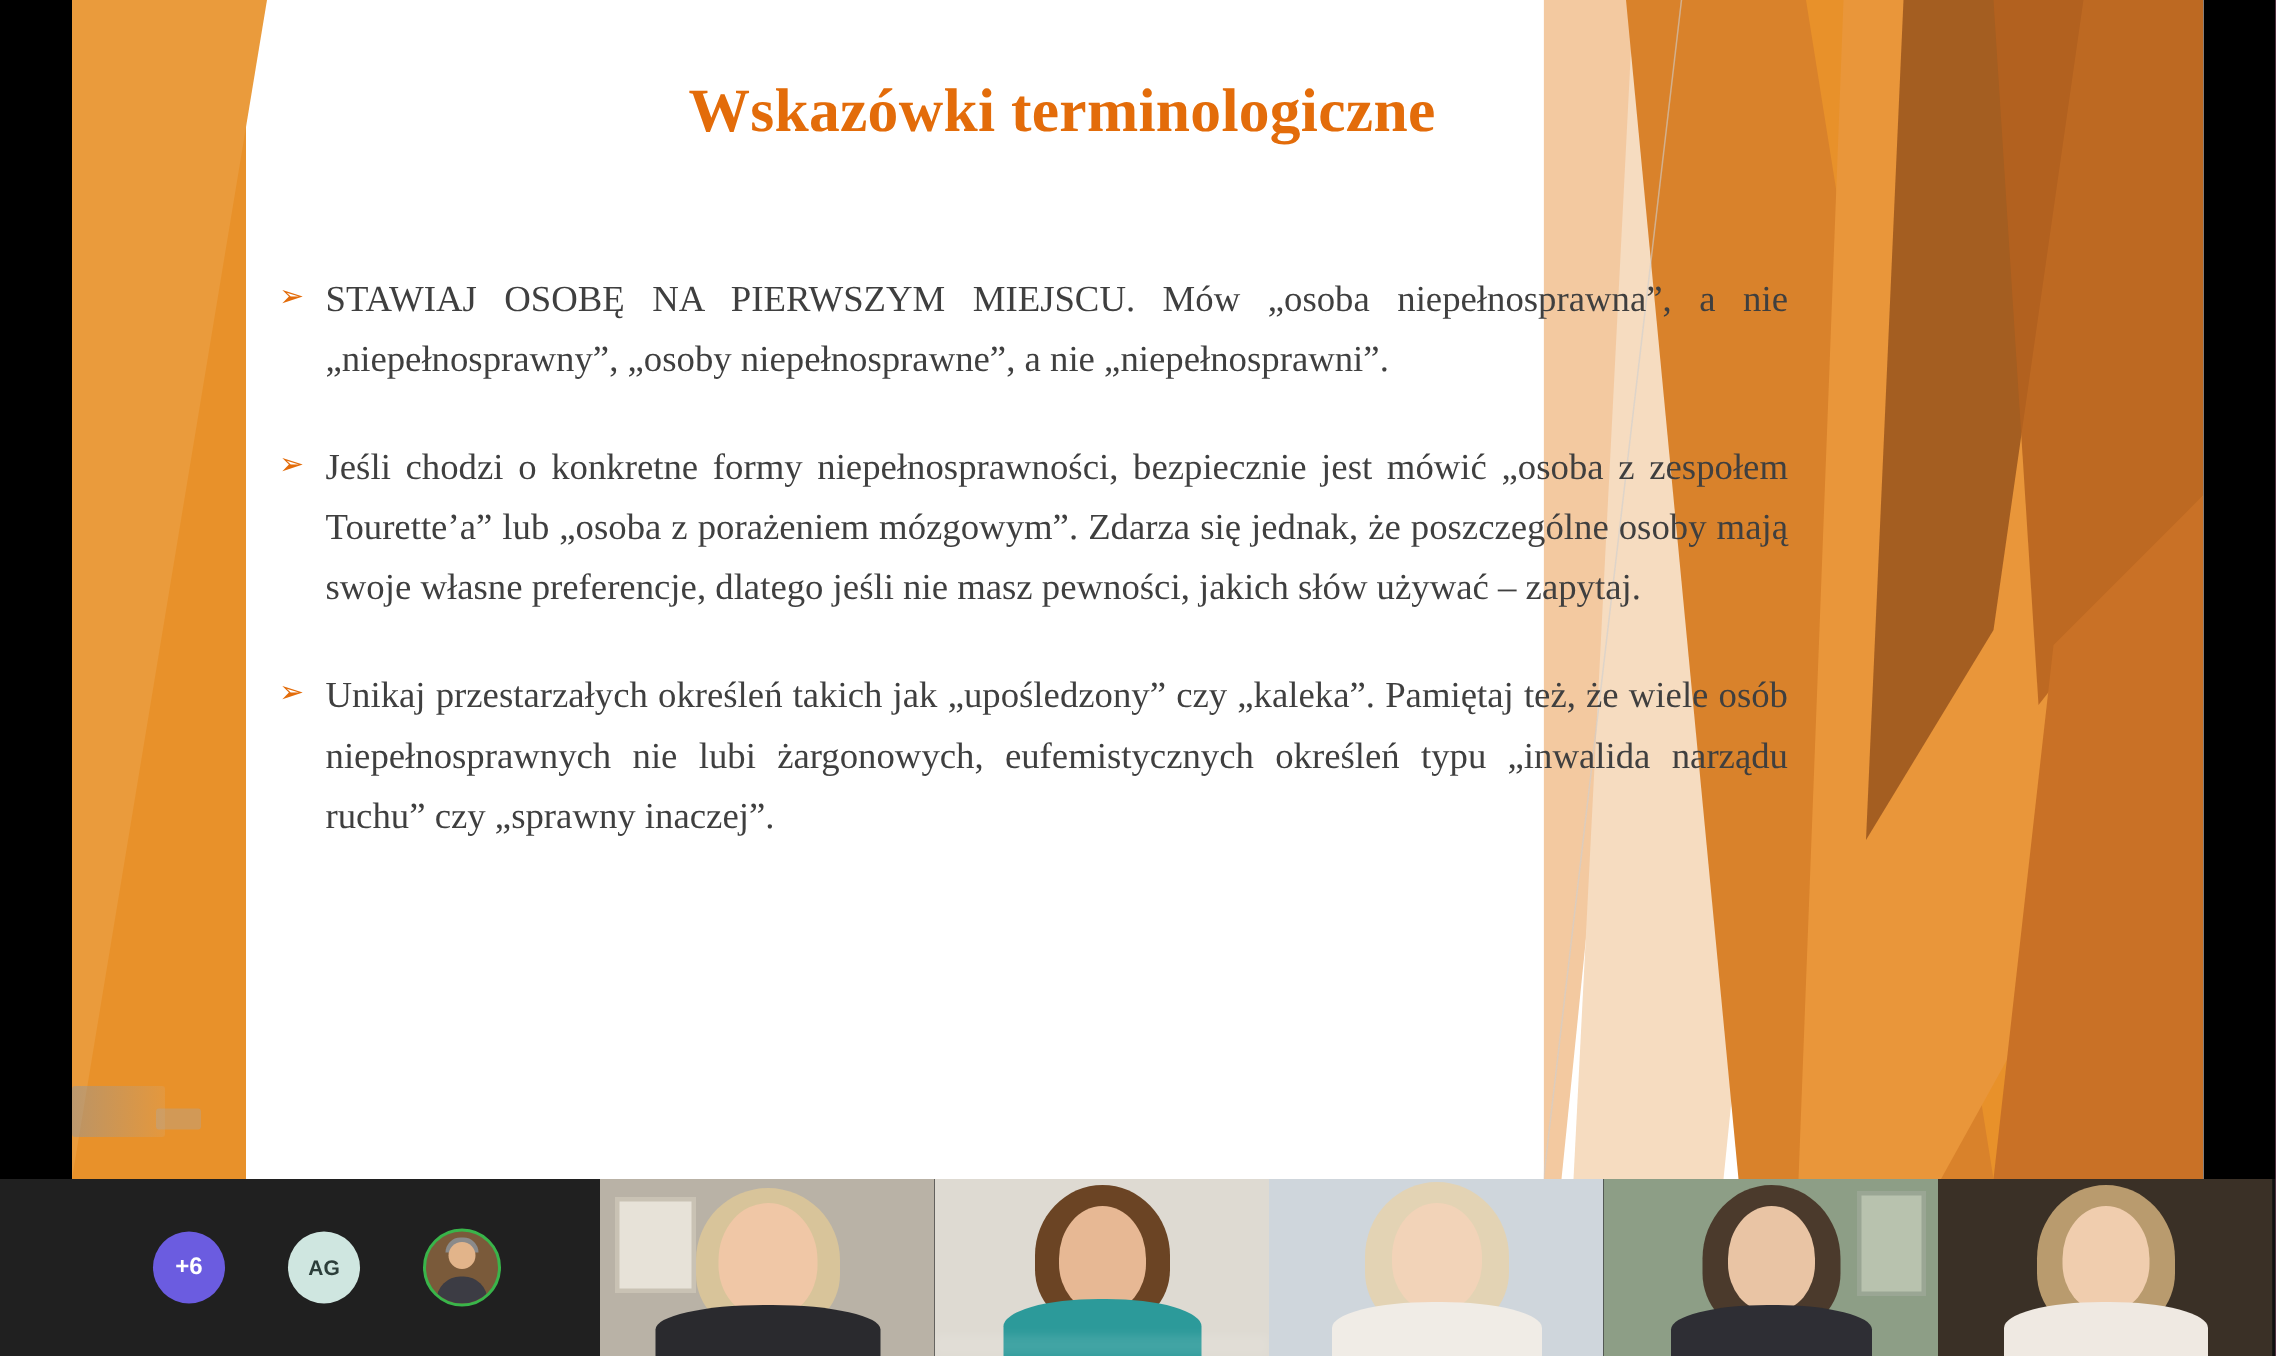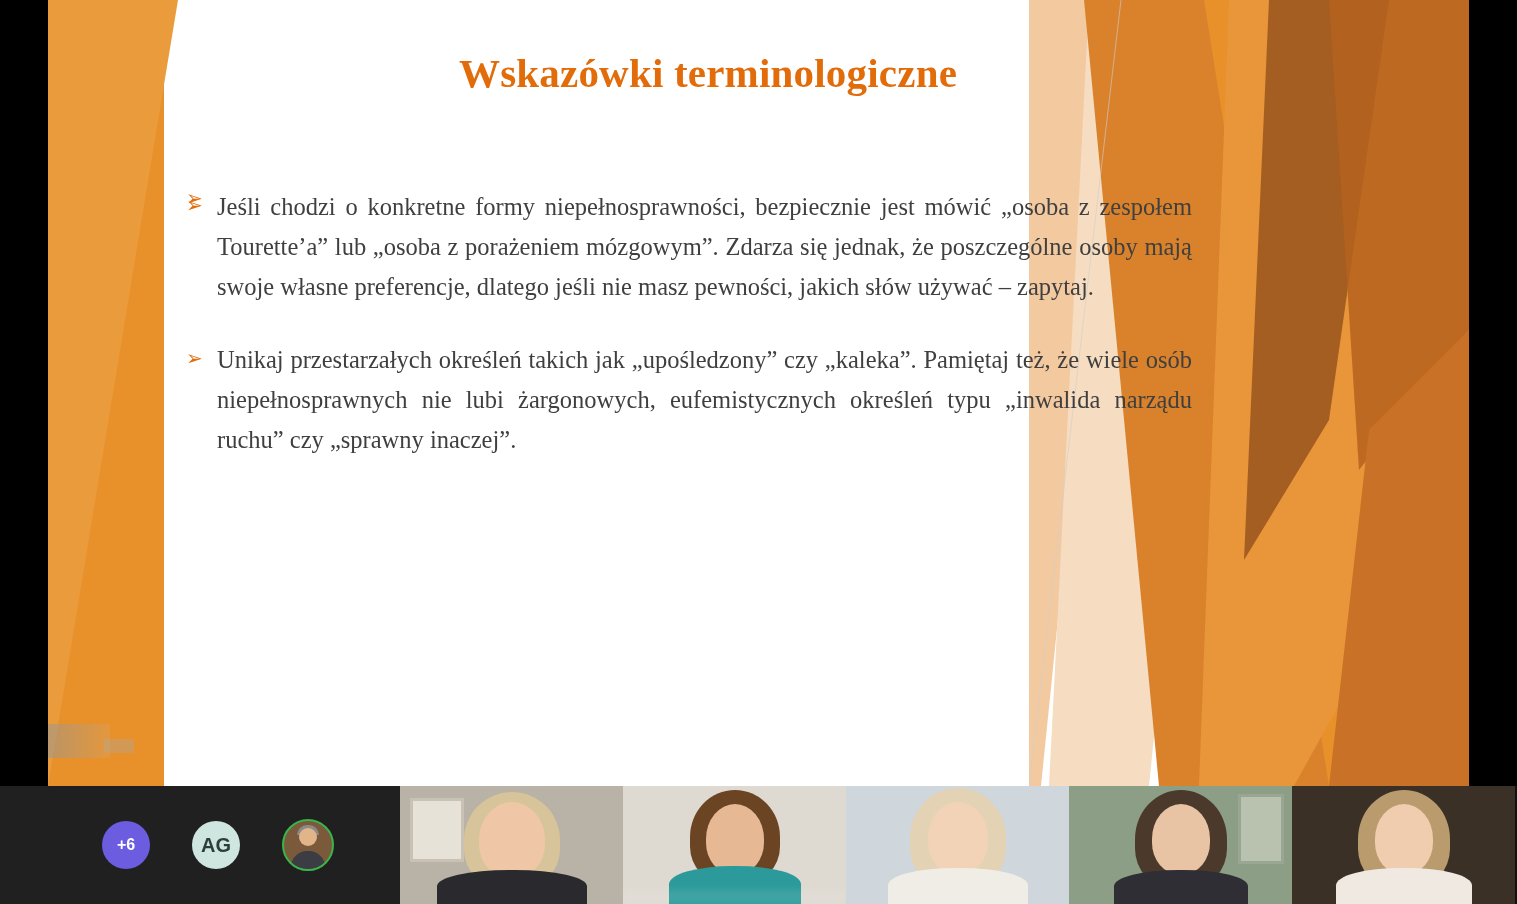--- a/index.html
+++ b/index.html
@@ -162,21 +162,21 @@
     box-sizing: border-box;
   }
 
   .avatar {
     width: 48px;
     height: 48px;
     border-radius: 50%;
     display: flex;
     align-items: center;
     justify-content: center;
-    font-size: 20px;
+    font-size: 14px;
     font-weight: bold;
     color: #ffffff;
     flex: 0 0 auto;
   }
   .avatar.count { background: #6b5ce0; font-size: 16px; }
   .avatar.initials { background: #cfe6e0; color: #2c3e3a; }
   .avatar.photo {
     background: #7a5a3a;
     border: 2px solid #39b54a;
     position: relative;
@@ -273,20 +273,21 @@
           <polygon points="0,720 160,560 440,786 0,786" fill="#e8912a" opacity="0.0"></polygon>
           <line x1="92" y1="0" x2="0" y2="786" stroke="#cfcfcf" stroke-width="1" opacity="0.6"></line>
         </svg>
       </div>
 
       <h1 class="slide-title">Wskazówki terminologiczne</h1>
 
       <div class="bullets">
         <p class="bullet">
           <span class="marker">➢</span>
+          <span>STAWIAJ OSOBĘ NA PIERWSZYM MIEJSCU. Mów „osoba niepełnosprawna”, a nie „niepełnosprawny”, „osoby niepełnosprawne”, a nie „niepełnosprawni”.</span>
         </p>
         <p class="bullet">
           <span class="marker">➢</span>
           <span> Jeśli chodzi o konkretne formy niepełnosprawności, bezpiecznie jest mówić „osoba z zespołem Tourette’a” lub „osoba z porażeniem mózgowym”. Zdarza się jednak, że poszczególne osoby mają swoje własne preferencje, dlatego jeśli nie masz pewności, jakich słów używać – zapytaj.</span>
         </p>
         <p class="bullet">
           <span class="marker">➢</span>
           <span>Unikaj przestarzałych określeń takich jak „upośledzony” czy „kaleka”. Pamiętaj też, że wiele osób niepełnosprawnych nie lubi żargonowych, eufemistycznych określeń typu „inwalida narządu ruchu” czy „sprawny inaczej”.</span>
         </p>
       </div>

